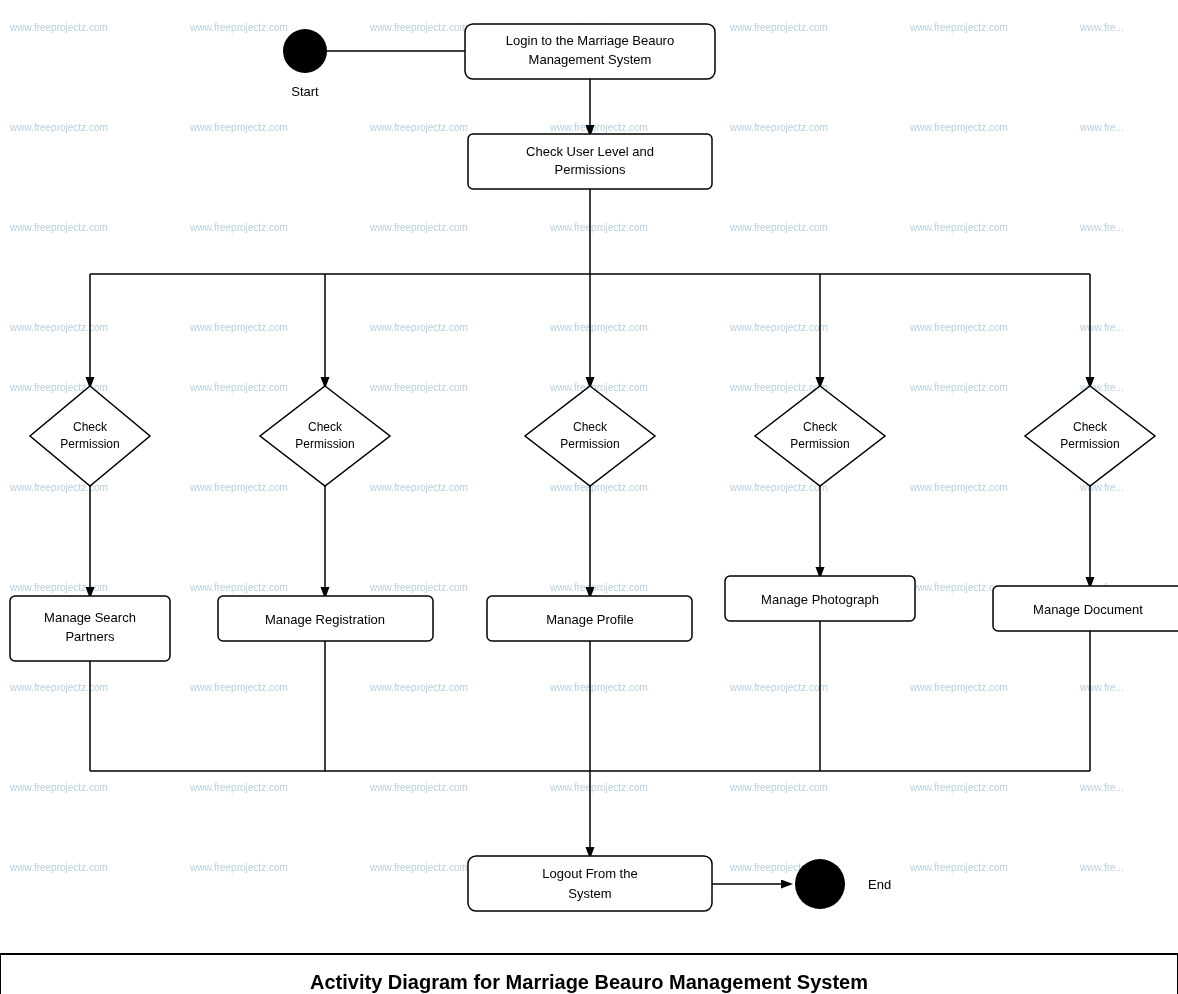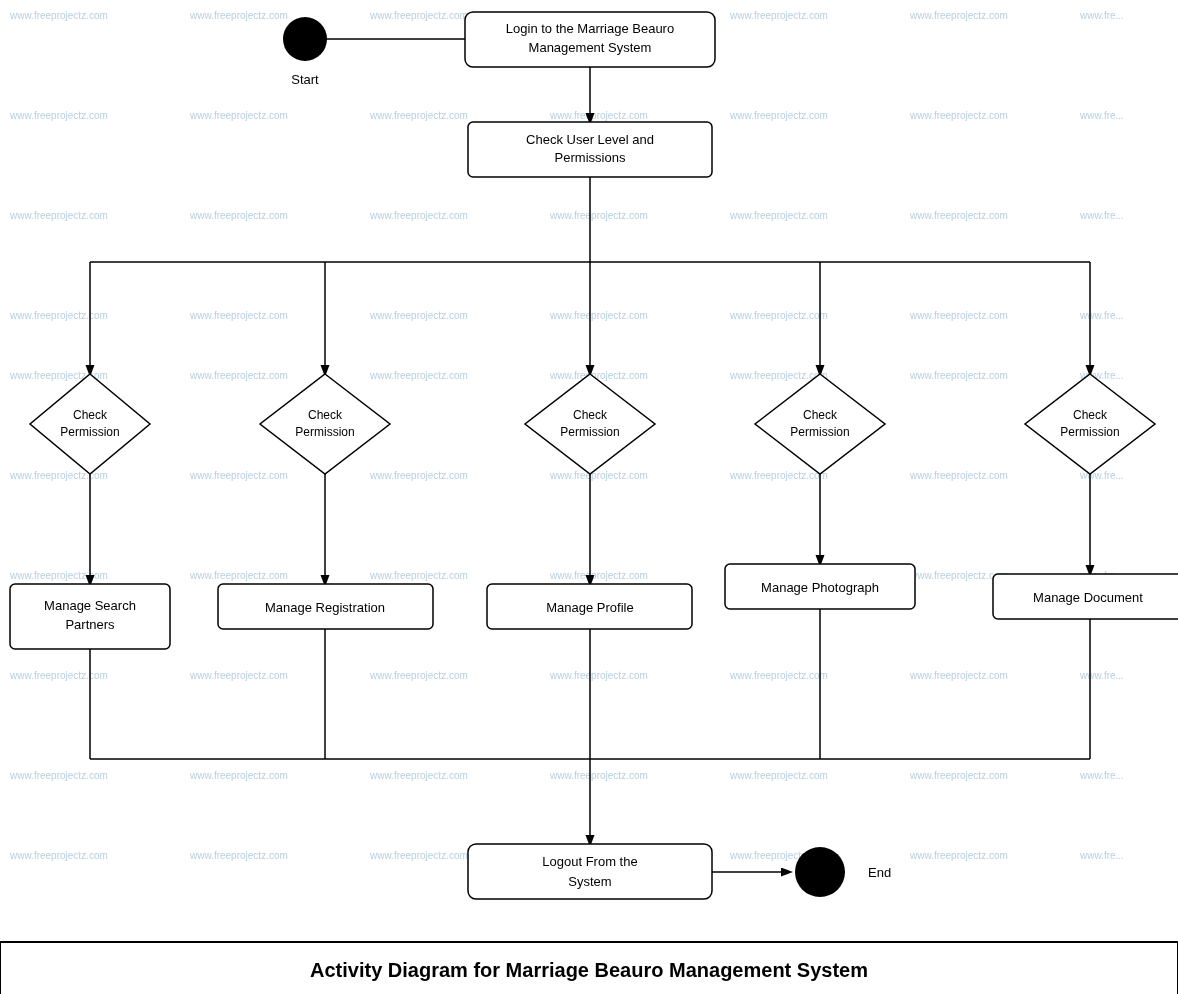--- a/index.html
+++ b/index.html
@@ -15,21 +15,21 @@
     
     .watermark-container {
       position: absolute;
       top: 0; left: 0; right: 0; bottom: 0;
       pointer-events: none;
       z-index: 0;
     }
 
     .diagram-container {
       position: absolute;
-      top: 4px; left: 0;
+      top: 16px; left: 0;
       width: 1178px;
       height: 761px;
       z-index: 1;
     }
 
     svg {
       width: 1178px;
       height: 994px;
     }
   </style>

